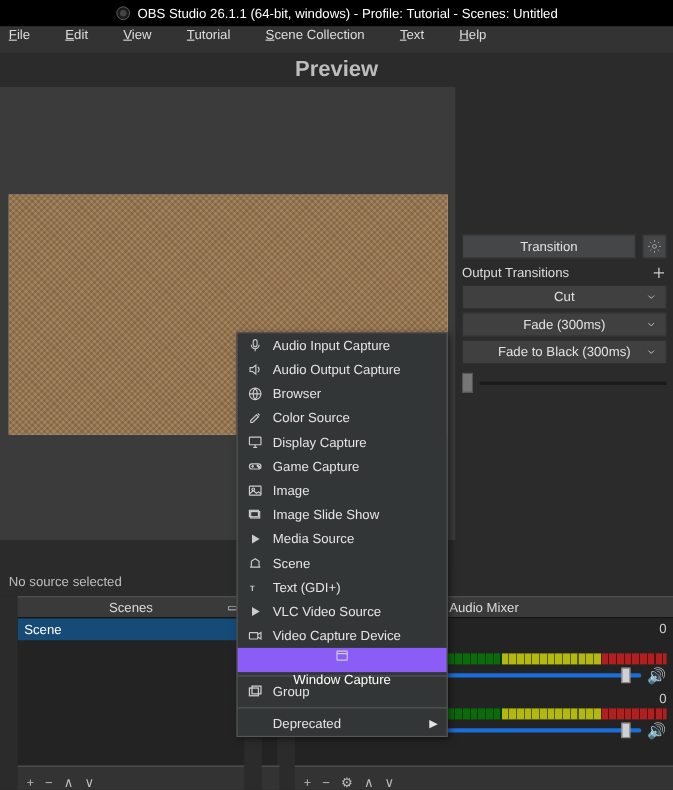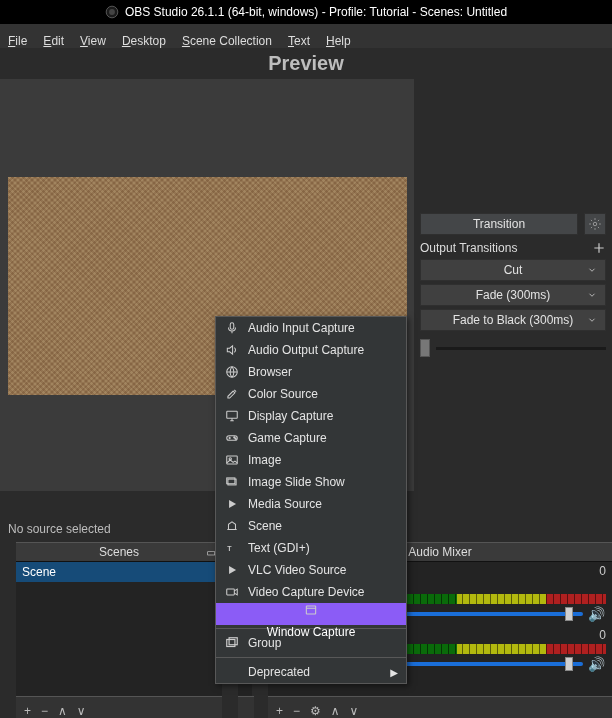--- a/index.html
+++ b/index.html
@@ -1,20 +1,20 @@
 <!DOCTYPE html>
 <html><head>
 <meta charset="utf-8">
 <style>
 * { margin: 0; padding: 0; box-sizing: border-box; font-family: "Segoe UI", Tahoma, sans-serif; font-size: 12px; }
 body { background: #2b2b2b; color: #d6d6d6; width: 612px; height: 718px; overflow: hidden; position: relative; }
 .titlebar { background: #000; height: 24px; display: flex; align-items: center; padding: 0 6px; gap: 6px; justify-content: center; }
 .titlebar svg { width: 14px; height: 14px; }
 .titlebar span { font-size: 12px; color: #fff; }
-.menubar { background: #333; height: 24px; display: flex; align-items: flex-end; padding: 0 8px; gap: 16px; }
+.menubar { background: #333; height: 24px; display: flex; align-items: flex-start; padding: 0 8px; gap: 32px; }
 .menubar span { font-size: 12px; color: #ddd; text-decoration: underline; text-decoration-color: transparent; cursor: default; }
 .menubar span::first-letter { text-decoration: underline; }
 .preview-label { background: #2b2b2b; text-align: center; font-weight: 700; font-size: 20px; color: #bdbdbd; padding: 4px 0; }
 .main { display: flex; }
 .left { width: 414px; }
 .preview-area { width: 414px; height: 412px; background: #3b3b3b; position: relative; }
 .preview-img { position: absolute; left: 8px; top: 98px; width: 399px; height: 218px; background: repeating-linear-gradient(45deg,#b9a184,#b9a184 2px,#cbb89c 2px,#cbb89c 4px), repeating-linear-gradient(-45deg,#b9a184,#b9a184 2px,#cbb89c 2px,#cbb89c 4px); background-blend-mode: multiply; }
 .right { width: 198px; padding: 6px 6px 0 6px; }
 .spacer-top { height: 128px; }
 .btn-row { display: flex; align-items: center; margin-bottom: 6px; gap: 6px; }
@@ -38,21 +38,21 @@
 .mixer { flex: 1; }
 .mixer-row { padding: 2px 6px 4px; }
 .mixer-label { display: flex; justify-content: space-between; font-size: 11px; color: #ccc; }
 .meter { height: 10px; margin-top: 2px; background: linear-gradient(to right,#0a6b0a 0%,#0a6b0a 55%,#b2b80e 55%,#b2b80e 82%,#af2020 82%,#af2020 100%); position: relative; }
 .meter::after { content:""; position:absolute; inset:0; background: repeating-linear-gradient(to right, transparent 0 6px, rgba(0,0,0,.5) 6px 7px); }
 .vol-row { display: flex; align-items: center; gap: 6px; margin-top: 2px; }
 .vol-track { flex: 1; height: 4px; background: #1a6ed8; border-radius: 2px; position: relative; }
 .vol-thumb { width: 8px; height: 14px; background: #d0d0d0; border: 1px solid #888; position: absolute; right: 10px; top: -5px; }
 .spk { color: #e6e6e6; font-size: 14px; }
 
-.context-menu { position: absolute; left: 215px; top: 316px; width: 192px; background: #333637; border: 1px solid #585858; box-shadow: 2px 2px 6px rgba(0,0,0,.5); z-index: 50; }
+.context-menu { position: absolute; left: 215px; top: 302px; width: 192px; background: #333637; border: 1px solid #585858; box-shadow: 2px 2px 6px rgba(0,0,0,.5); z-index: 50; }
 .cm-item { height: 22px; display: flex; align-items: center; padding: 0 8px; gap: 8px; font-size: 12px; color: #e4e4e4; }
 .cm-item.hl { background: #8b5cf6; color: #fff; flex-direction: column; }
 .cm-sep { height: 1px; background: #585858; margin: 3px 0; }
 .cm-item .ico { width: 16px; height: 16px; display: flex; align-items: center; justify-content: center; color: #d4d4d4; }
 .cm-item .arrow { margin-left: auto; font-size: 10px; }
 svg { display: block; }
 .chev svg, .plus svg, .gear svg { stroke: #ccc; fill: none; }
 </style>
 </head>
 <body>
@@ -64,21 +64,21 @@
         <circle cx="12" cy="12" r="5" fill="#444"></circle>
       </svg>
   </span>
   <span>OBS Studio 26.1.1 (64-bit, windows) - Profile: Tutorial - Scenes: Untitled</span>
 </div>
 
 <div class="menubar">
   <span>File</span>
   <span>Edit</span>
   <span>View</span>
-  <span>Desktop</span>
+  <span>Tutorial</span>
   <span>Scene Collection</span>
   <span>Text</span>
   <span>Help</span>
 </div>
 
 <div class="preview-label">Preview</div>
 
 <div class="main">
   <div class="left">
     <div class="preview-area">

